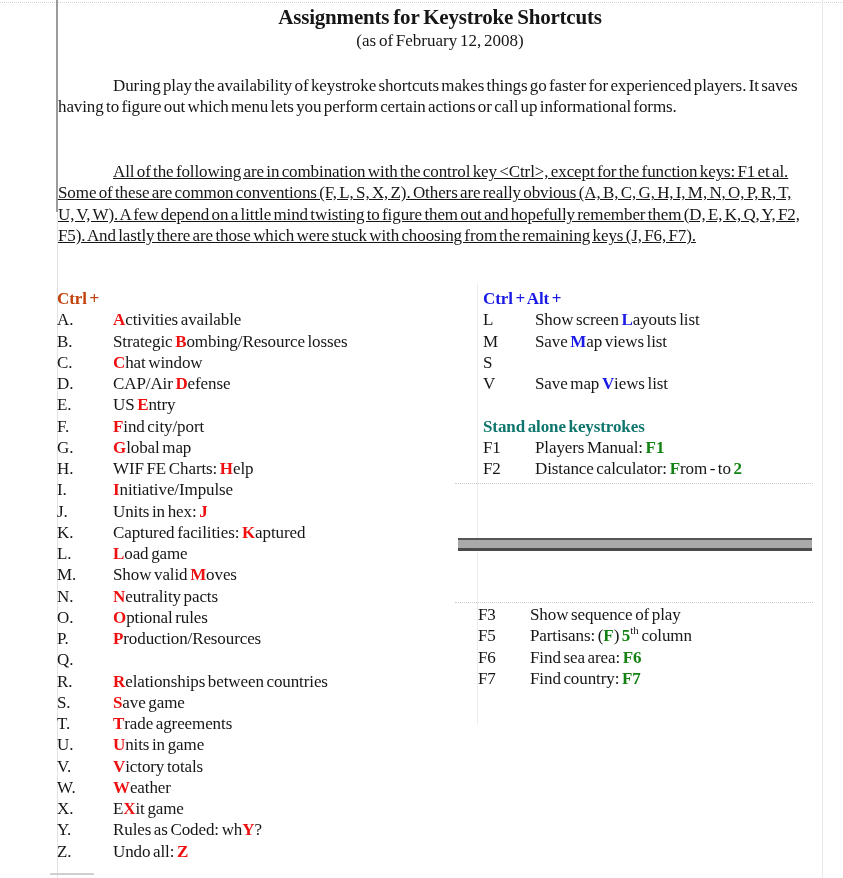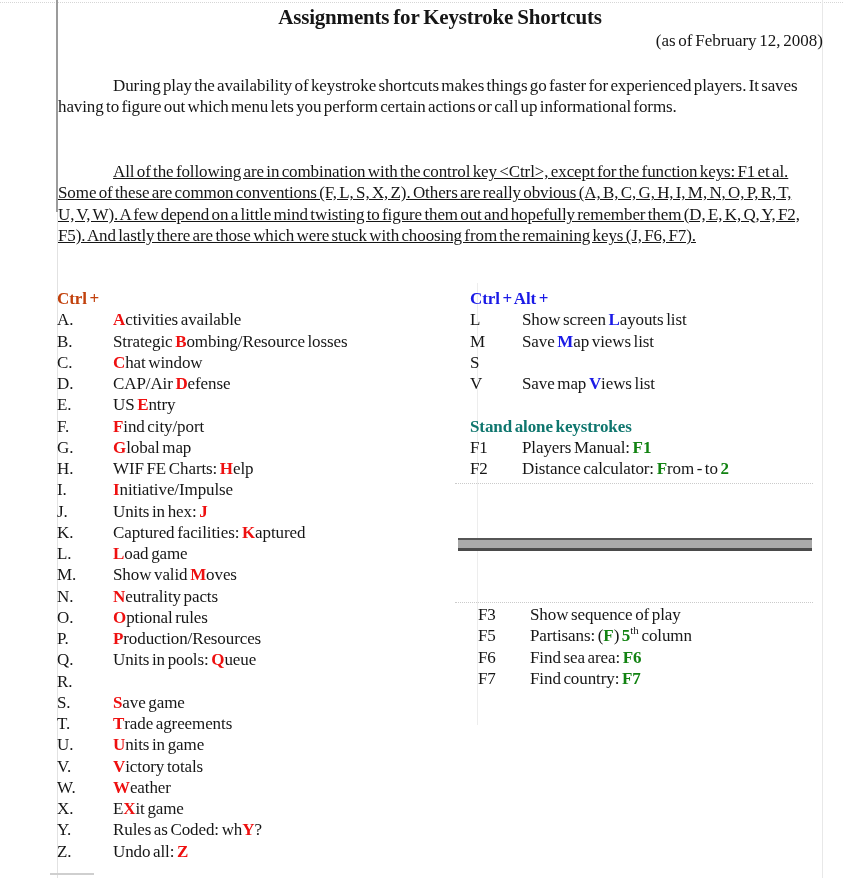--- a/index.html
+++ b/index.html
@@ -14,33 +14,33 @@
   .vline-left{position:absolute;left:57px;top:0;width:1px;height:878px;background:#e2e2e2;}
   .vline-left-dark{position:absolute;left:56px;top:0;width:2px;height:212px;background:#9b9b9b;}
   .vline-right{position:absolute;left:822px;top:0;width:1px;height:878px;background:#e8e8e8;}
   .vline-mid{position:absolute;left:477px;top:283px;width:1px;height:442px;background:#ededed;}
   .bottom-dash{position:absolute;left:50px;top:873px;width:44px;height:2px;background:#cfcfcf;}
 
   .title{
     position:absolute;left:57px;top:5px;width:766px;text-align:center;
     font-size:21px;font-weight:bold;word-spacing:-1px;letter-spacing:-0.2px;
   }
-  .subtitle{position:absolute;left:57px;top:31px;width:766px;text-align:right;font-size:17px;word-spacing:-1.5px;}
+  .subtitle{position:absolute;left:57px;top:31px;width:766px;text-align:center;font-size:17px;word-spacing:-1.5px;}
 
   .para{
     position:absolute;left:58px;width:746px;margin:0;
     font-size:17px;line-height:21.4px;text-indent:55px;
     word-spacing:-1.8px;letter-spacing:-0.1px;
   }
   .para1{top:75px;}
   .para2{top:161px;text-decoration:underline;}
 
   .col{position:absolute;font-size:17px;line-height:21.25px;word-spacing:-1.5px;letter-spacing:-0.1px;}
   .col-left{left:57px;top:288px;width:405px;}
-  .col-right{left:470px;top:288px;width:344px;}
+  .col-right{left:483px;top:288px;width:344px;}
   .col-fn{left:478px;top:604px;width:344px;}
   .col-header{font-weight:bold;}
   .standalone-header{margin-top:21.25px;}
   .row{display:flex;}
   .col-left .lbl{flex:0 0 56px;}
   .col-right .lbl,.col-fn .lbl{flex:0 0 52px;}
   .desc{flex:1 1 auto;}
   sup{font-size:11px;line-height:0;vertical-align:super;letter-spacing:0;}
 
   .dotted-line{position:absolute;left:455px;width:358px;height:0;border-top:1px dotted #cbcbcb;}
@@ -147,25 +147,25 @@
           <span class="desc"><span style="color: rgb(238, 16, 16); font-weight: bold;">O</span><span>ptional rules</span></span>
         </div>
 
         <div class="row">
           <span class="lbl">P.</span>
           <span class="desc"><span style="color: rgb(238, 16, 16); font-weight: bold;">P</span><span>roduction/Resources</span></span>
         </div>
 
         <div class="row">
           <span class="lbl">Q.</span>
-          <span class="desc"><span>Units in pools: </span><span style="color: rgb(238, 16, 16); font-weight: bold;">Q</span><span>ueue</span></span>
         </div>
 
         <div class="row">
           <span class="lbl">R.</span>
+          <span class="desc"><span style="color: rgb(238, 16, 16); font-weight: bold;">R</span><span>elationships between countries</span></span>
         </div>
 
         <div class="row">
           <span class="lbl">S.</span>
           <span class="desc"><span style="color: rgb(238, 16, 16); font-weight: bold;">S</span><span>ave game</span></span>
         </div>
 
         <div class="row">
           <span class="lbl">T.</span>
           <span class="desc"><span style="color: rgb(238, 16, 16); font-weight: bold;">T</span><span>rade agreements</span></span>

